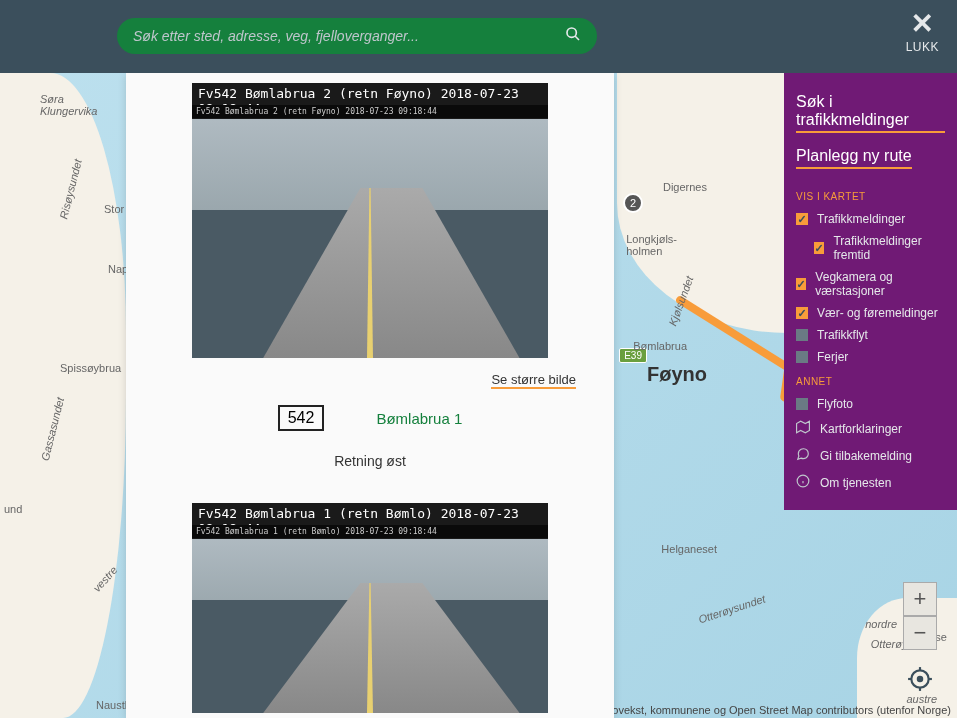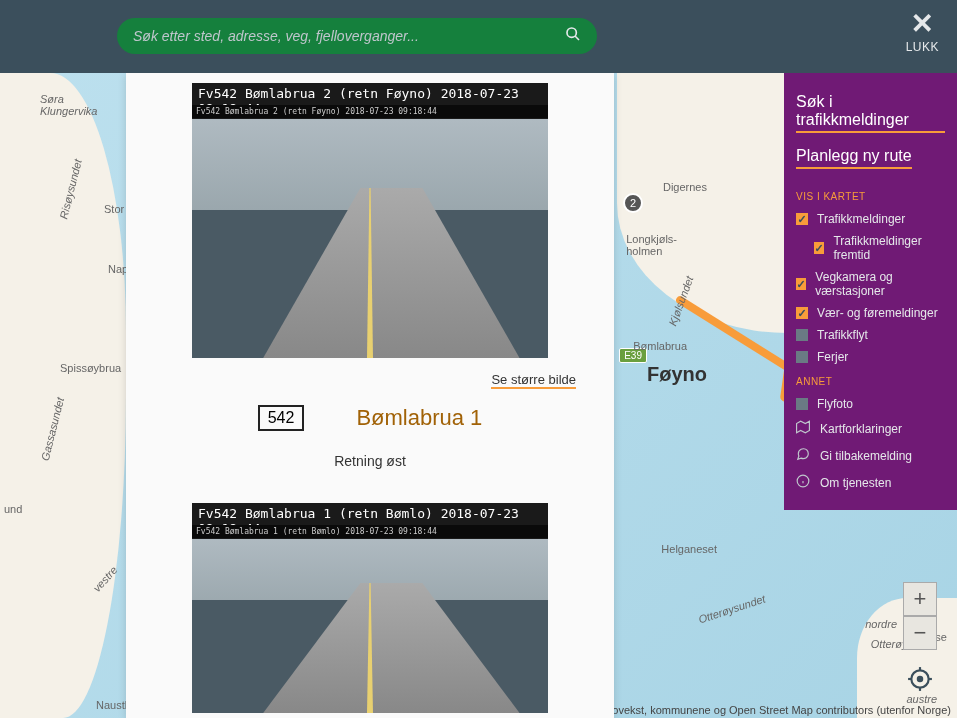--- a/index.html
+++ b/index.html
@@ -244,21 +244,21 @@
   justify-content: center;
   gap: 16px;
   padding: 8px 0;
 }
 .road-badge {
   border: 2px solid #222;
   padding: 2px 8px;
   font-size: 16px;
   font-weight: 500;
 }
-.road-name { font-size: 22px; color: #a16207; margin-left: 36px; }
+.road-name { font-size: 15px; color: #15803d; margin-left: 36px; }
 .direction { font-size: 14px; color: #333; margin: 14px 0 24px 0; }
 .footer-text {
   position: absolute;
   bottom: 2px;
   right: 6px;
   font-size: 11px;
   color: #444;
   z-index: 70;
   text-align: right;
 }

